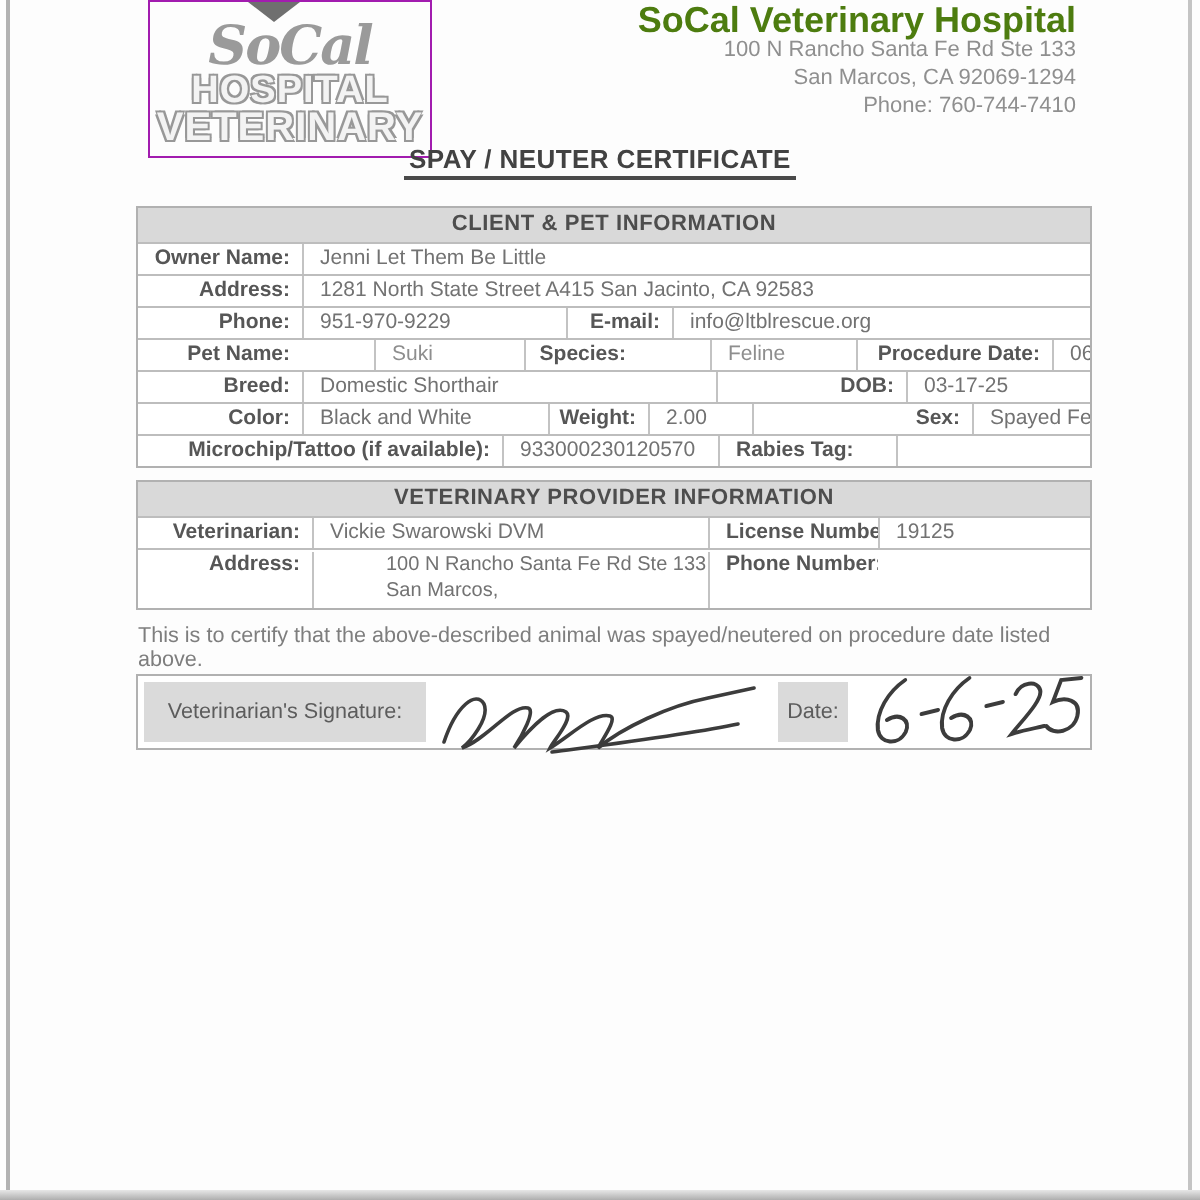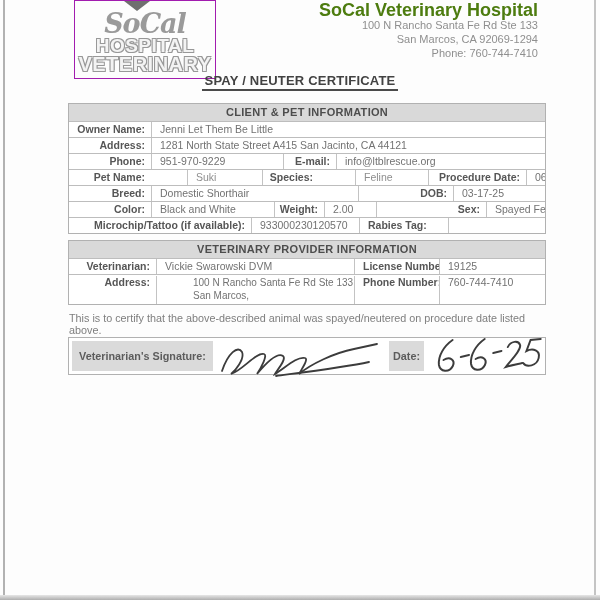--- a/index.html
+++ b/index.html
@@ -41,21 +41,21 @@
   .val{color:#727272;padding-left:8px;}
   .val.light{color:#8e8e8e;margin-left:36px;}
   .grow{flex:1 1 auto;}
   .wrap2{white-space:normal;padding-left:36px;}
   
   .certify{position:absolute;left:69px;top:312px;width:478px;font-size:10.8px;color:#7e7e7e;}
   
   .sigbox{position:absolute;left:68px;top:337px;width:478px;height:38px;border:1px solid #b1b1b1;
           box-sizing:border-box;display:flex;background:#fff;}
   .graycell{background:#dadada;margin:3px;display:flex;align-items:center;justify-content:center;
-            font-size:10.8px;font-weight:bold;color:#5c5c5c;white-space:nowrap;}
+            font-size:10.8px;font-weight:normal;color:#5c5c5c;white-space:nowrap;}
   .siglabel{width:141px;flex:0 0 auto;}
   .datelabel{width:35px;flex:0 0 auto;}
   .sigarea{position:relative;flex:1 1 auto;}
   .datearea{position:relative;width:118px;flex:0 0 auto;}
   .ink{position:absolute;}
 </style>
 </head>
 <body>
 
 <div class="page">
@@ -82,21 +82,21 @@
   </div>
 
   <div class="tbl t1">
     <div class="thead">CLIENT &amp; PET INFORMATION</div>
     <div class="trow">
       <div class="cell lab" style="width:82px">Owner Name:</div>
       <div class="cell val grow">Jenni Let Them Be Little</div>
     </div>
     <div class="trow">
       <div class="cell lab" style="width:82px">Address:</div>
-      <div class="cell val grow">1281 North State Street A415 San Jacinto, CA  44121</div>
+      <div class="cell val grow">1281 North State Street A415 San Jacinto, CA  92583</div>
     </div>
     <div class="trow">
       <div class="cell lab" style="width:82px">Phone:</div>
       <div class="cell val" style="width:132px">951-970-9229</div>
       <div class="cell lab" style="width:53px">E-mail:</div>
       <div class="cell val grow">info@ltblrescue.org</div>
     </div>
     <div class="trow">
       <div class="cell lab" style="width:82px">Pet Name:</div>
       <div class="cell val light" style="width:75px">Suki</div>
@@ -135,21 +135,20 @@
       <div class="cell labL" style="width:85px">License Number:</div>
       <div class="cell val grow">19125</div>
     </div>
     <div class="trow tall">
       <div class="cell lab" style="width:87px">Address:</div>
       <div class="cell val wrap2" style="width:198px;font-size:10px">
         <span>100 N Rancho Santa Fe Rd Ste 133 San Marcos,</span><br>
         <span>CA  92069-1294</span>
       </div>
       <div class="cell labL" style="width:85px">Phone Number:</div>
-      <div class="cell val grow">760-744-7410</div>
     </div>
   </div>
 
   <div class="certify">This is to certify that the above-described animal was spayed/neutered on procedure date listed above.</div>
 
   <div class="sigbox">
     <div class="graycell siglabel">Veterinarian's Signature:</div>
     <div class="sigarea">
       <svg class="ink" style="left:-2px;top:-9px" width="196" height="54" viewBox="0 0 196 54">
         <g fill="none" stroke="#3c3c3c" stroke-width="1.8" stroke-linecap="round">

